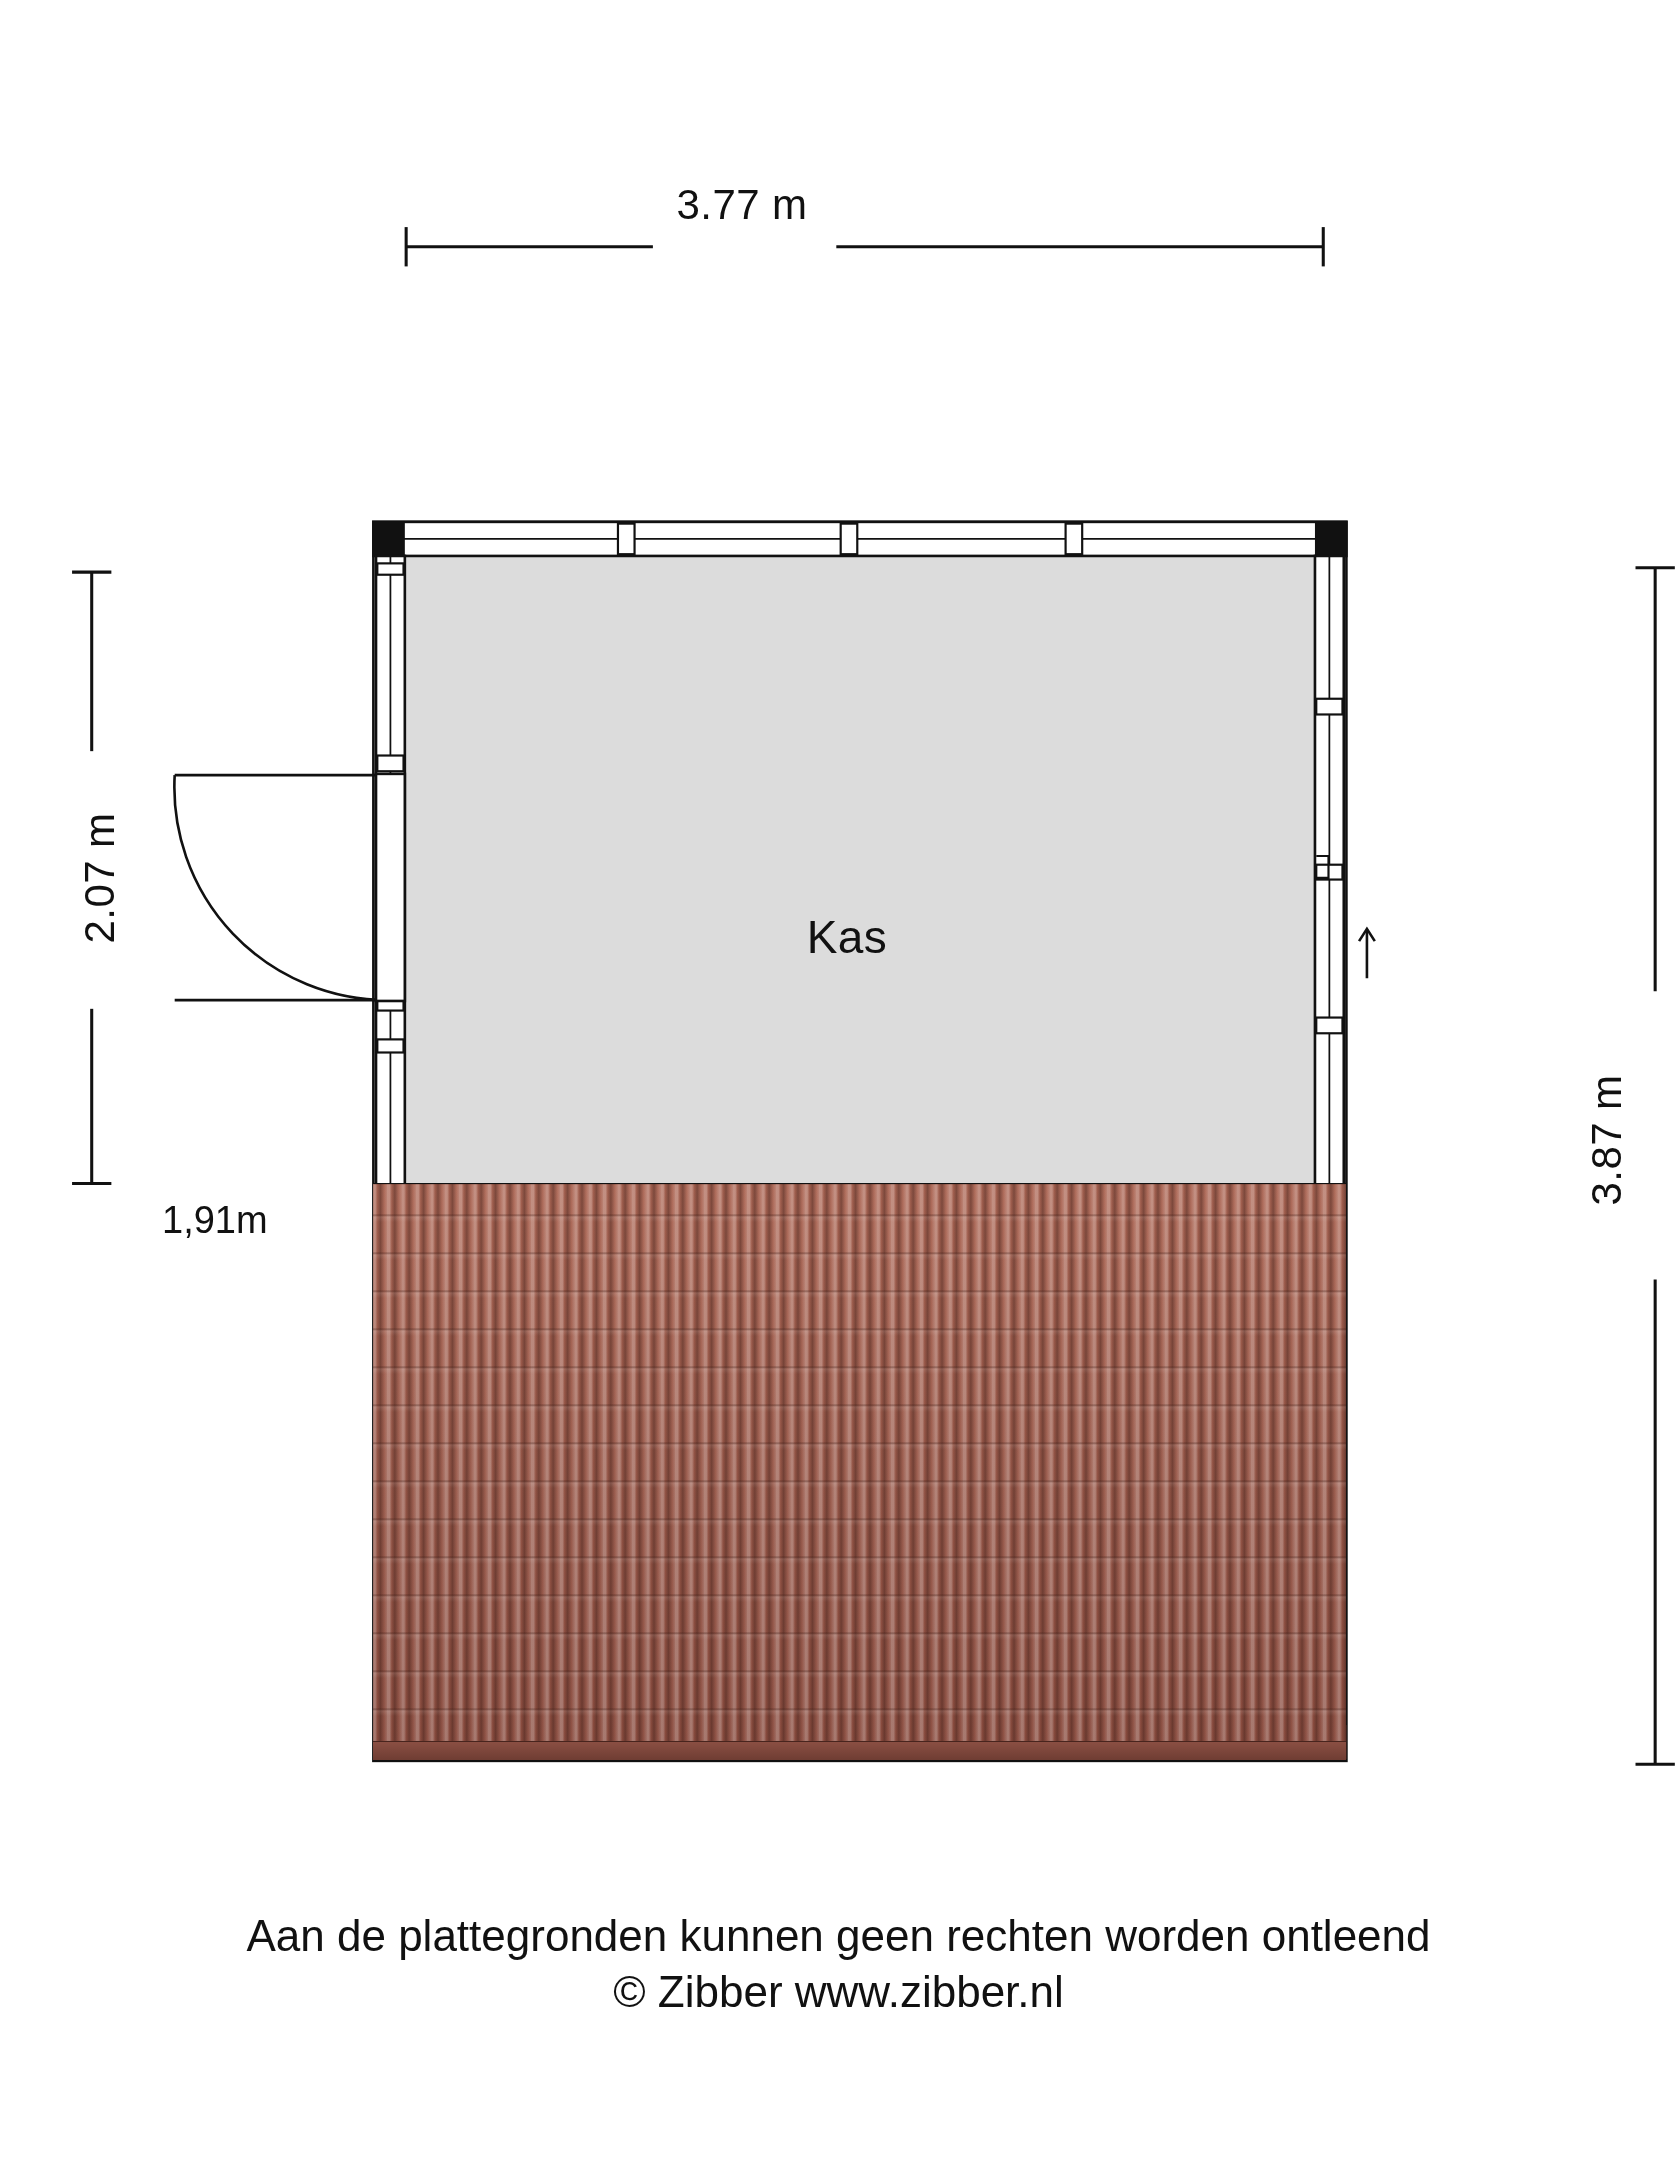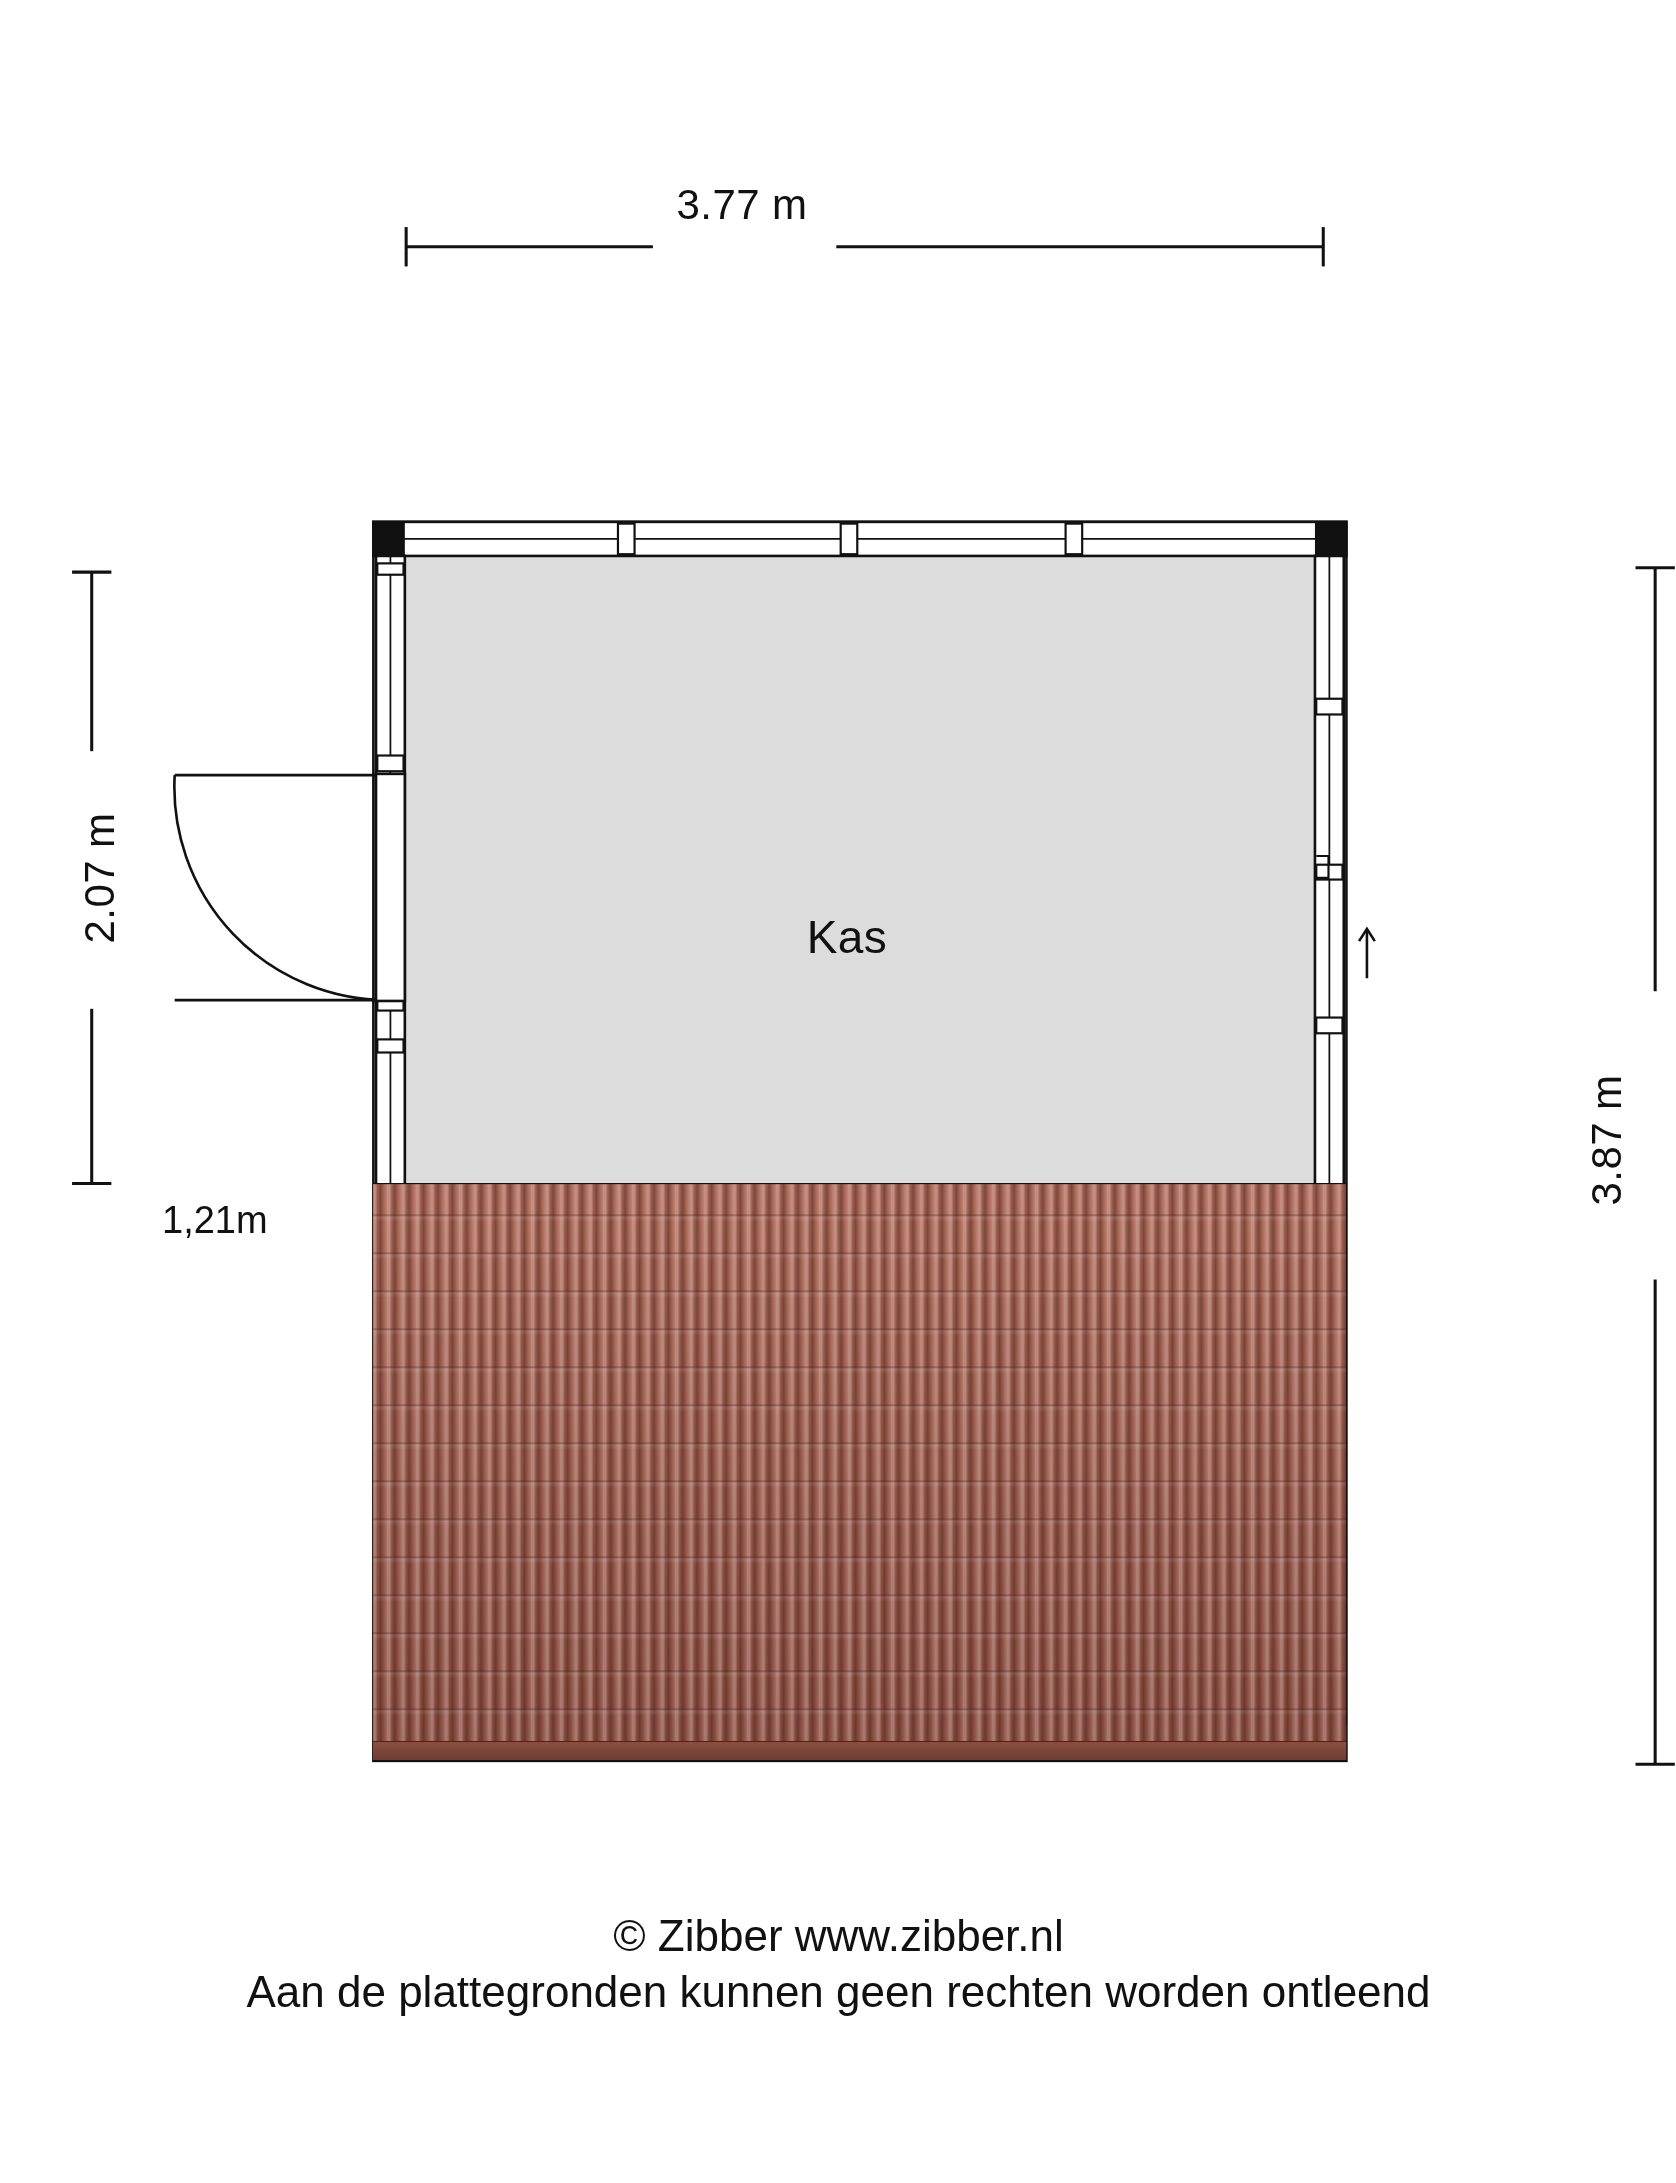--- a/index.html
+++ b/index.html
@@ -206,21 +206,21 @@
   </g>
 </svg>
 
 <div class="roof">
   <div class="roof-bottom-band"></div>
 </div>
 
 <div class="dim-label dim-top">3.77 m</div>
 <div class="dim-label dim-left">2.07 m</div>
 <div class="dim-label dim-right">3.87 m</div>
-<div class="inner-dim">1,21m</div>
+<div class="inner-dim">1,91m</div>
 
 <div class="room-label">Kas</div>
 
 <div class="footer">
+  <div>Aan de plattegronden kunnen geen rechten worden ontleend</div>
   <div>© Zibber www.zibber.nl</div>
-  <div>Aan de plattegronden kunnen geen rechten worden ontleend</div>
 </div>
 
 
 </body></html>

